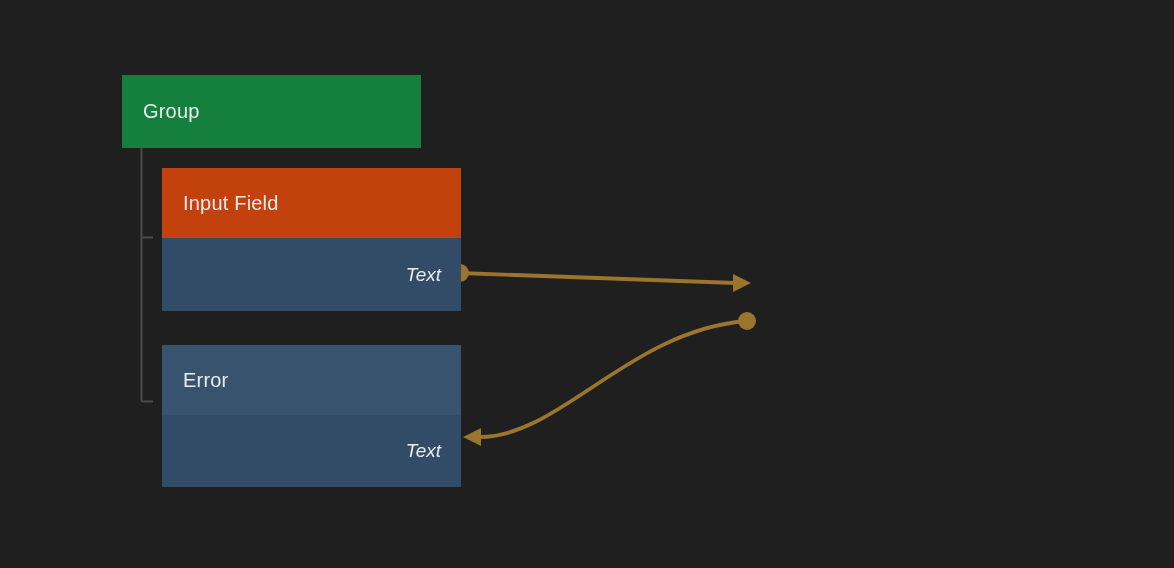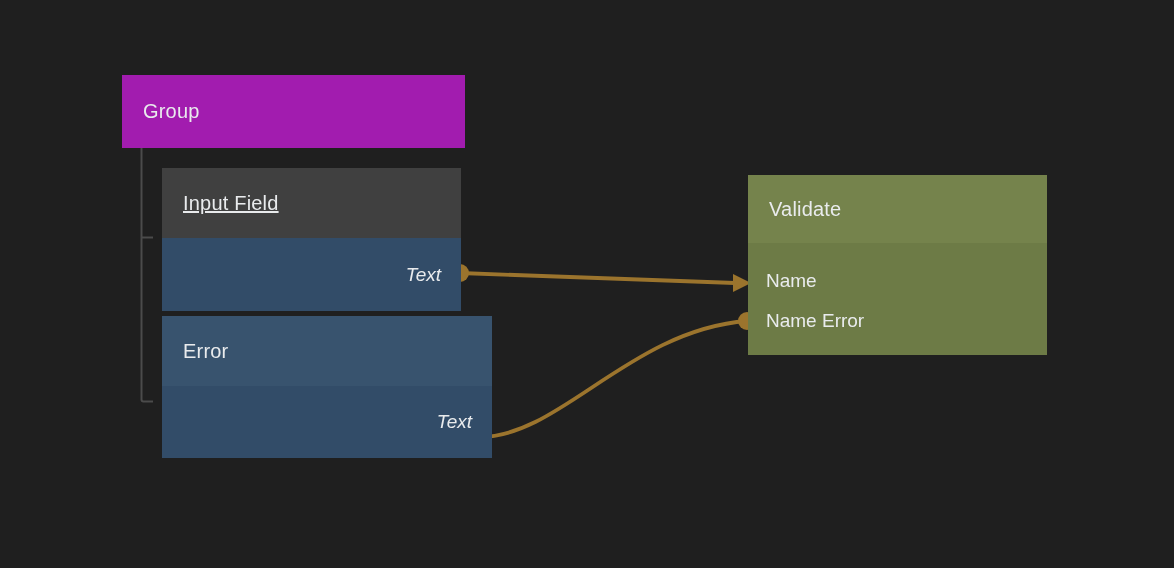--- a/index.html
+++ b/index.html
@@ -80,53 +80,40 @@
     <path d="M460 273 C 560 277, 660 281, 735 283" fill="none" stroke-width="3.8" stroke="#9b742d"></path>
     <polygon points="733,274 751,283 733,292" fill="#9b742d"></polygon>
 
     <path d="M747 321 C 630 330, 560 437, 480 437" fill="none" stroke-width="3.8" stroke="#9b742d"></path>
     <polygon points="481,428 463,437 481,446" fill="#9b742d"></polygon>
 
     <circle cx="460" cy="273" r="9" fill="#9b742d"></circle>
     <circle cx="747" cy="321" r="9" fill="#9b742d"></circle>
   </svg>
 
-  <div class="node node-header" style="left: 122px; top: 75px; width: 343px; height: 73px; background: #a21caf;">
+  <div class="node node-header" style="left: 122px; top: 75px; width: 299px; height: 73px; background: #15803d;">
     <div class="node-title">Group</div>
   </div>
 
   <div class="node" style="left:162px; top:168px; width:299px;">
-    <div class="node-header" style="height: 70px; background: #404040; text-decoration: underline;">
+    <div class="node-header" style="height: 70px; background: #c2410c;">
       <div class="node-title">Input Field</div>
     </div>
     <div class="node-body" style="height: 73px; background: rgb(50, 76, 104);">
       <div class="port-row single right">
         <span class="port-label">Text</span>
       </div>
     </div>
   </div>
 
-  <div class="node" style="left:162px; top:316px; width:330px;">
+  <div class="node" style="left:162px; top:345px; width:299px;">
     <div class="node-header" style="height: 70px; background: rgb(56, 83, 110);">
       <div class="node-title">Error</div>
     </div>
     <div class="node-body" style="height: 72px; background: rgb(50, 76, 104);">
       <div class="port-row single right">
         <span class="port-label">Text</span>
       </div>
     </div>
   </div>
 
-  <div class="node" style="left:748px; top:175px; width:299px;">
-    <div class="node-header" style="height: 68px; background: rgb(117, 131, 76);">
-      <div class="node-title">Validate</div>
-    </div>
-    <div class="node-body pad-top" style="height: 112px; background: rgb(109, 123, 70);">
-      <div class="port-row left h40">
-        <span class="port-label">Name</span>
-      </div>
-      <div class="port-row left h40">
-        <span class="port-label">Name Error</span>
-      </div>
-    </div>
-  </div>
 
 </div>
 
 </body></html>

